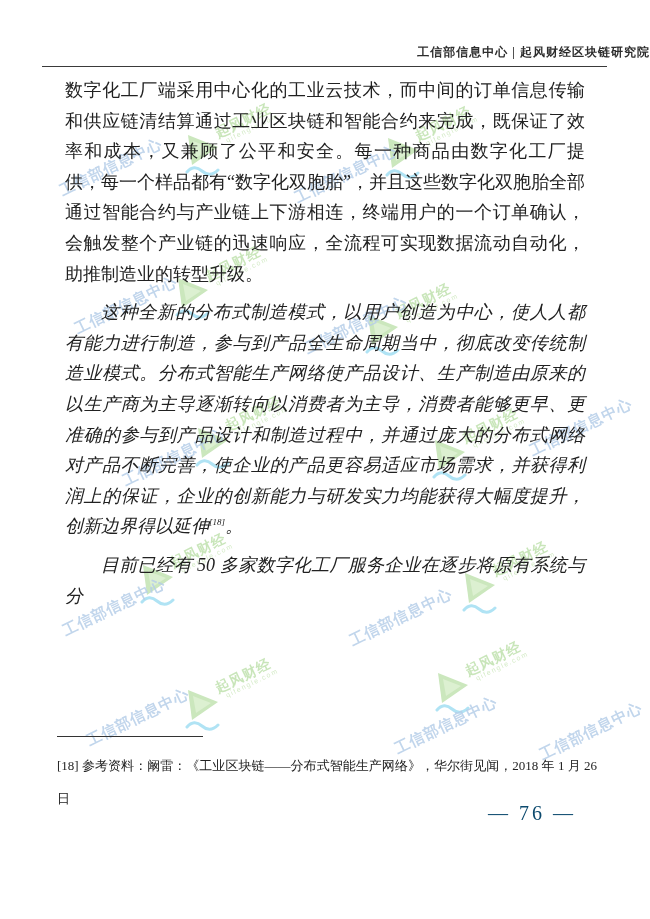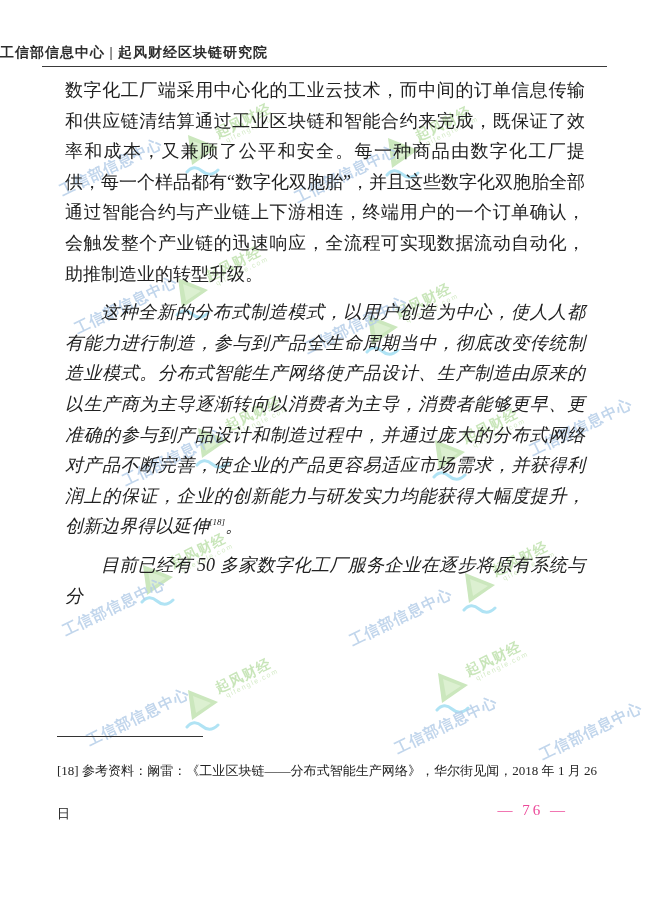--- a/index.html
+++ b/index.html
@@ -33,21 +33,21 @@
     display:block; font-size:7px; font-weight:normal;
     letter-spacing:1.5px; color:#a9d68d;
     transform:translate(6px,-3px);
     font-family:"Liberation Sans","DejaVu Sans",sans-serif;
   }
   .wm-logo { position:absolute; left:0; top:24px; opacity:.85; }
 
   
   .header-title {
     position:absolute; top:44px; left:0; width:100%;
-    text-align:left; font-size:14px; font-weight:bold;
+    text-align:right; font-size:12px; font-weight:bold;
     letter-spacing:1px; color:#2d2d2d; z-index:2;
   }
   .header-rule {
     position:absolute; top:66px; left:42px; width:565px;
     border-top:1.6px solid #3a3a3a; z-index:2;
   }
 
   
   .body-text {
     position:absolute; left:57px; top:67px; width:536px; z-index:1;
@@ -58,27 +58,27 @@
   .body-text p.indent { text-indent:2em;font-style:italic; }
   .fn-ref { font-size:9px; vertical-align:super; line-height:0; }
 
   
   .footnote-sep {
     position:absolute; top:736px; left:57px; width:146px;
     border-top:1.8px solid #333; z-index:1;
   }
   .footnote {
     position:absolute; top:749px; left:57px; width:540px; z-index:1;
-    font-size:13px; line-height:43px; color:#222; text-align:justify;
+    font-size:13px; line-height:33px; color:#222; text-align:justify;
   }
 
   
   .page-number {
-    position:absolute; top:802px; right:82px; z-index:1;
-    font-size:15px; letter-spacing:3px; color:#ec4899;
+    position:absolute; top:802px; right:74px; z-index:1;
+    font-size:20px; letter-spacing:3px; color:#0c4a6e;
   }
 </style>
 </head>
 <body>
 
 <div class="page">
 
   <div class="wm-layer">
 
     <div class="wm wm-q" style="left:185px;top:110px">

